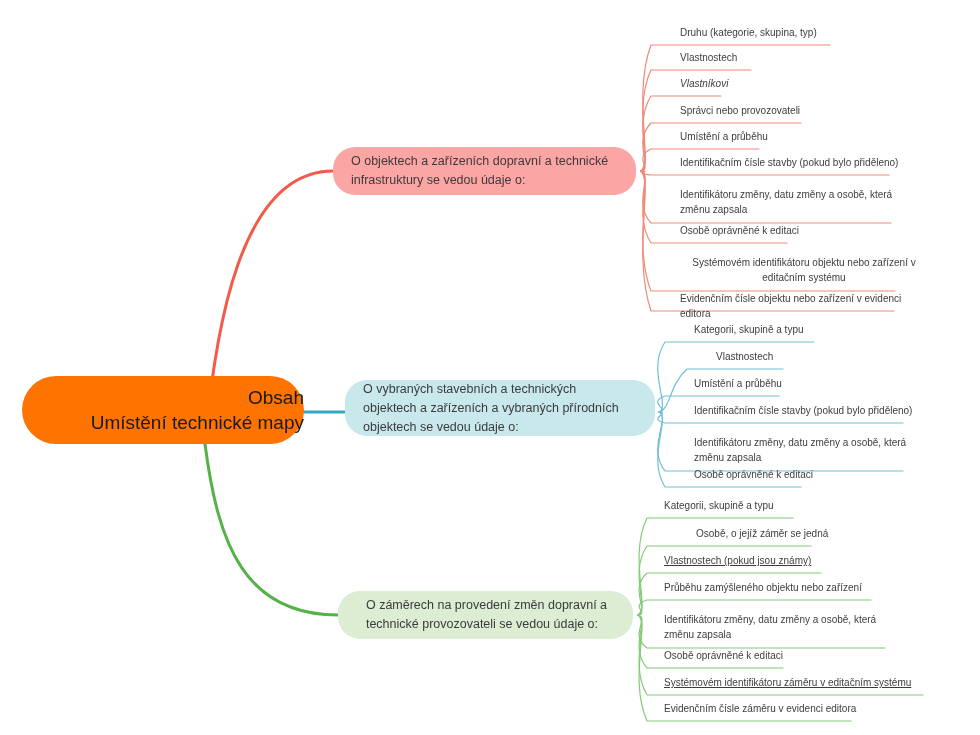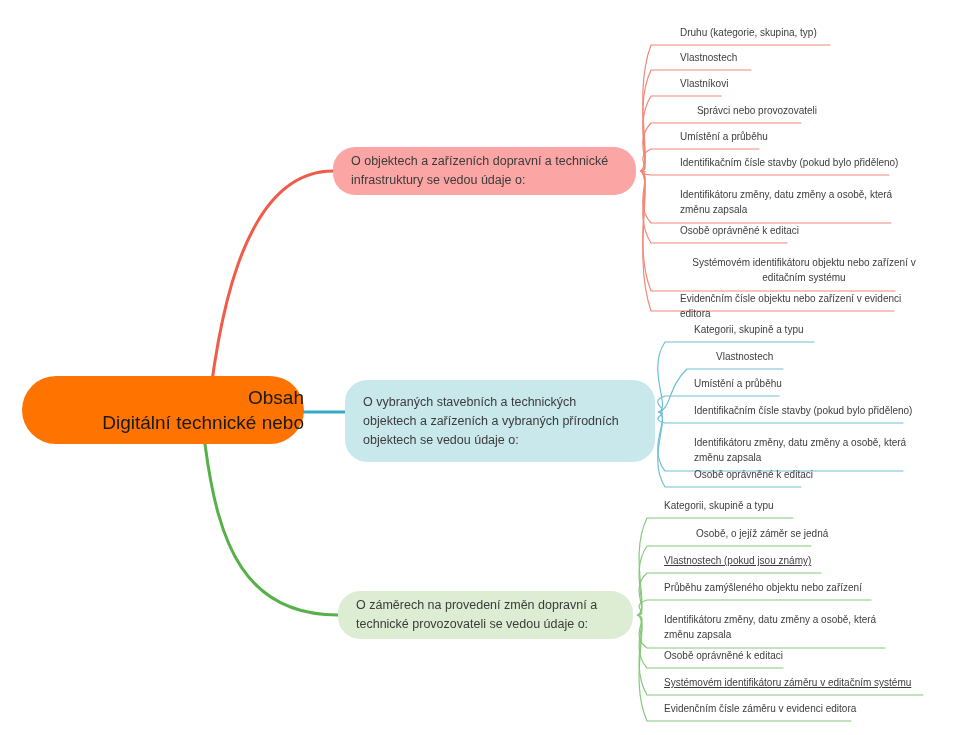--- a/index.html
+++ b/index.html
@@ -101,56 +101,56 @@
       <path d="M 638 615 C 650.1 611.64, 628.3 589.8, 647 573 L 821 573" fill="none" stroke="#86C97A" stroke-width="1.2" stroke-linecap="round" stroke-linejoin="round"></path>
       <path d="M 638 615 C 650.1 613.8, 628.3 606, 647 600 L 871 600" fill="none" stroke="#86C97A" stroke-width="1.2" stroke-linecap="round" stroke-linejoin="round"></path>
       <path d="M 638 615 C 650.1 617.64, 628.3 634.8, 647 648 L 885 648" fill="none" stroke="#86C97A" stroke-width="1.2" stroke-linecap="round" stroke-linejoin="round"></path>
       <path d="M 638 615 C 650.1 619.24, 628.3 646.8, 647 668 L 783 668" fill="none" stroke="#86C97A" stroke-width="1.2" stroke-linecap="round" stroke-linejoin="round"></path>
       <path d="M 638 615 C 650.1 621.4, 628.3 663, 647 695 L 923 695" fill="none" stroke="#86C97A" stroke-width="1.2" stroke-linecap="round" stroke-linejoin="round"></path>
       <path d="M 638 615 C 650.1 623.48, 628.3 678.6, 647 721 L 851 721" fill="none" stroke="#86C97A" stroke-width="1.2" stroke-linecap="round" stroke-linejoin="round"></path>
     </svg>
 
   <div class="central-node" id="central-node" style="left:22px; top:376px; width:282px; height:68px; background:#FF7300;">
     <div class="central-line-1">Obsah</div>
-    <div class="central-line-2">Digitální technické nebo</div>
+    <div class="central-line-2">Umístění technické mapy</div>
   </div>
 
   <div class="topic-box" id="topic-box-0" style="left:333px; top:147px; width:303px; height:48px; background:#fca5a5;">
     <div>
       <span>O objektech a zařízeních dopravní a technické</span><br>
       <span>infrastruktury se vedou údaje o:</span>
     </div>
   </div>
 
-  <div class="topic-box" id="topic-box-1" style="left:345px; top:380px; width:310px; height:82px; background:#C9E8EC;">
+  <div class="topic-box" id="topic-box-1" style="left:345px; top:380px; width:310px; height:56px; background:#C9E8EC;">
     <div>
       <span>O vybraných stavebních a technických</span><br>
       <span>objektech a zařízeních a vybraných přírodních</span><br>
       <span>objektech se vedou údaje o:</span>
     </div>
   </div>
 
-  <div class="topic-box" id="topic-box-2" style="left:338px; top:591px; width:295px; height:48px; background:#DCEDD3;">
+  <div class="topic-box" id="topic-box-2" style="left:338px; top:591px; width:295px; height:48px; background:#DCEDD3;justify-content:center;">
     <div>
       <span>O záměrech na provedení změn dopravní a</span><br>
       <span>technické provozovateli se vedou údaje o:</span>
     </div>
   </div>
 
   <div id="leaf-layer">
       <div class="leaf" style="left: 678px; top: 26px; width: 185px;">
         <span class="leaf-text">Druhu (kategorie, skupina, typ)</span>
       </div>
       <div class="leaf" style="left: 678px; top: 51px; width: 106px;">
         <span class="leaf-text">Vlastnostech</span>
       </div>
-      <div class="leaf" style="left: 678px; top: 77px; width: 76px;">
+      <div class="leaf" style="left: 678px; top: 77px; width: 76px; font-style: italic;">
         <span class="leaf-text">Vlastníkovi</span>
       </div>
-      <div class="leaf" style="left: 678px; top: 104px; width: 156px; text-align: center;">
+      <div class="leaf" style="left: 678px; top: 104px; width: 156px;">
         <span class="leaf-text">Správci nebo provozovateli</span>
       </div>
       <div class="leaf" style="left: 678px; top: 130px; width: 114px;">
         <span class="leaf-text">Umístění a průběhu</span>
       </div>
       <div class="leaf" style="left: 678px; top: 156px; width: 244px;">
         <span class="leaf-text">Identifikačním čísle stavby (pokud bylo přiděleno)</span>
       </div>
       <div class="leaf" style="left: 678px; top: 188px; width: 246px;">
         <span class="leaf-text">Identifikátoru změny, datu změny a osobě, která změnu zapsala</span>

